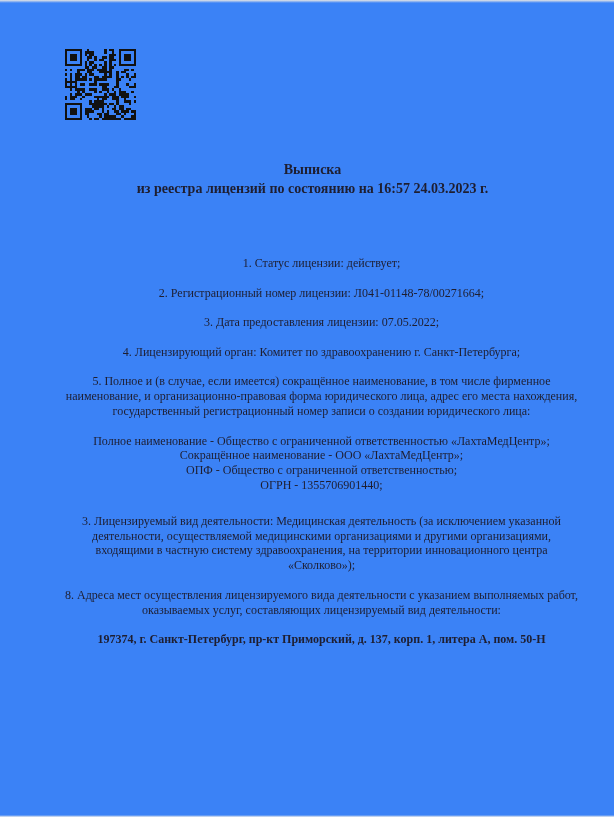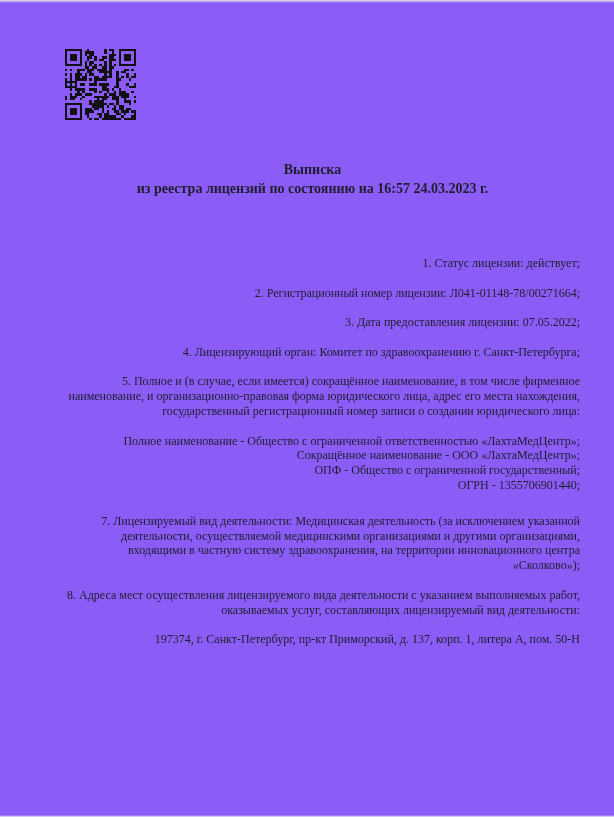--- a/index.html
+++ b/index.html
@@ -1,20 +1,20 @@
 <!DOCTYPE html>
 <html lang="ru"><head>
 <meta charset="utf-8">
 <style>
   html, body { margin: 0; padding: 0; background: #ffffff; }
   .page {
     position: relative;
     width: 614px;
     height: 817px;
-    background: #8b5cf6;
+    background: #3b82f6;
     font-family: "Liberation Serif", "DejaVu Serif", serif;
     color: #1e1e30;
     overflow: hidden;
   }
   .page::before {
     content: "";
     position: absolute; left: 0; top: 0; width: 100%; height: 3px;
     background: linear-gradient(#e6e6e6, rgba(255,255,255,0));
   }
   .page::after {
@@ -49,26 +49,26 @@
     font-size: 9px;
     line-height: 12px;
   }
   .body {
     position: absolute;
     left: 63px;
     top: 256px;
     width: 517px;
     font-size: 12px;
     line-height: 14.8px;
-    text-align: right;
+    text-align: center;
   }
   .body p { margin: 0 0 14.8px 0; }
   .body .block { margin: 0 0 21px 0; }
   .body .block div { margin: 0; }
-  .body p.last { margin: 0; }
+  .body p.last { margin: 0; font-weight: bold; }
 </style>
 </head>
 <body>
 
 <div class="page">
 
   <div class="qr">
     <svg id="qr-svg" viewBox="0 0 29 29" shape-rendering="crispEdges">
         <g fill="#111111">
           <rect x="0" y="0" width="1" height="1"></rect>
@@ -496,21 +496,21 @@
 
   <div class="body">
     <p>1. Статус лицензии: действует;</p>
     <p>2. Регистрационный номер лицензии: Л041-01148-78/00271664;</p>
     <p>3. Дата предоставления лицензии: 07.05.2022;</p>
     <p>4. Лицензирующий орган: Комитет по здравоохранению г. Санкт-Петербурга;</p>
     <p>5. Полное и (в случае, если имеется) сокращённое наименование, в том числе фирменное наименование, и организационно-правовая форма юридического лица, адрес его места нахождения, государственный регистрационный номер записи о создании юридического лица:</p>
     <div class="block">
       <div>Полное наименование - Общество с ограниченной ответственностью «ЛахтаМедЦентр»;</div>
       <div>Сокращённое наименование - ООО «ЛахтаМедЦентр»;</div>
-      <div>ОПФ - Общество с ограниченной государственный;</div>
+      <div>ОПФ - Общество с ограниченной ответственностью;</div>
       <div>ОГРН - 1355706901440;</div>
     </div>
-    <p>7. Лицензируемый вид деятельности: Медицинская деятельность (за исключением указанной деятельности, осуществляемой медицинскими организациями и другими организациями, входящими в частную систему здравоохранения, на территории инновационного центра «Сколково»);</p>
+    <p>3. Лицензируемый вид деятельности: Медицинская деятельность (за исключением указанной деятельности, осуществляемой медицинскими организациями и другими организациями, входящими в частную систему здравоохранения, на территории инновационного центра «Сколково»);</p>
     <p>8. Адреса мест осуществления лицензируемого вида деятельности с указанием выполняемых работ, оказываемых услуг, составляющих лицензируемый вид деятельности:</p>
     <p class="last">197374, г. Санкт-Петербург, пр-кт Приморский, д. 137, корп. 1, литера А, пом. 50-Н</p>
   </div>
 
 </div>
 
 </body></html>

